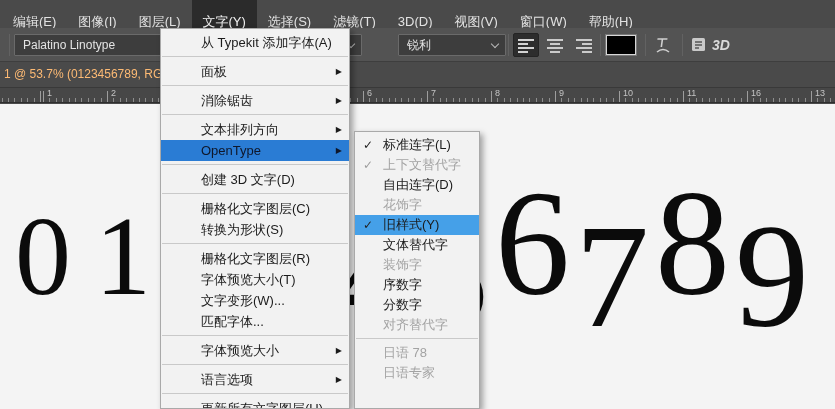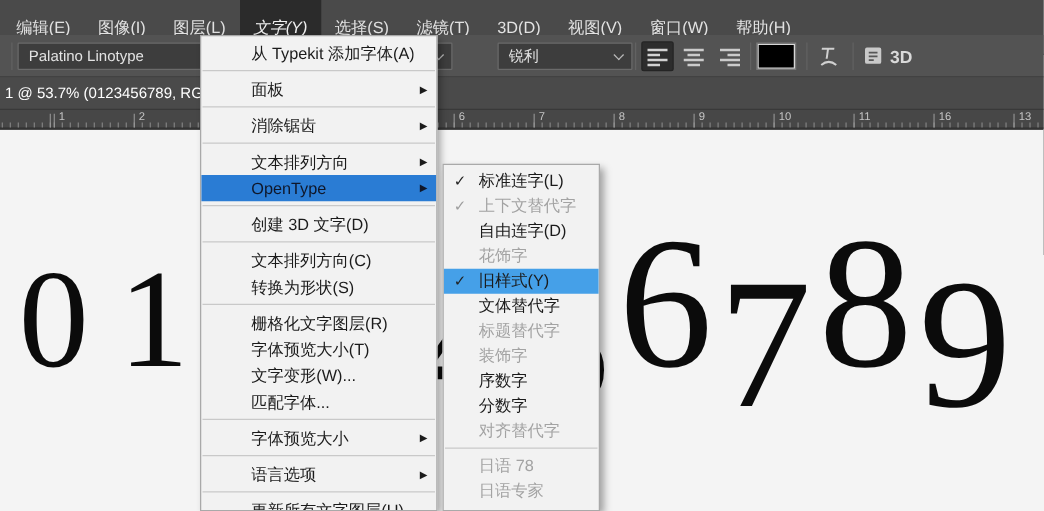--- a/index.html
+++ b/index.html
@@ -4,45 +4,45 @@
 <style>
   * { margin:0; padding:0; box-sizing:border-box; }
   html,body { width:835px; height:409px; overflow:hidden; }
   body { font-family:"Liberation Sans","DejaVu Sans",sans-serif; }
   #app { position:relative; width:835px; height:409px; background:#4a4a4a; overflow:hidden; }
 
   
   .menubar { position:absolute; top:0; left:0; right:0; height:44px; background:#4a4a4a;
              border-bottom:1px solid #3d3d3d; display:flex; align-items:stretch; padding-left:2px; }
   .mb-item { display:flex; align-items:center; padding:0 11px; font-size:13px; color:#e2e2e2; cursor:default; }
-  .mb-item.active { background:#2b2b2b; color:#f0f0f0;font-style:italic; }
+  .mb-item.active { background:#2b2b2b; color:#f0f0f0; }
 
   
   .optionsbar { position:absolute; top:28px; left:0; right:0; height:34px; background:#535353;
                 border-bottom:1px solid #3e3e3e; }
   .dropdown { position:absolute; top:6px; height:22px; background:#3d3d3d; border:1px solid #6a6a6a;
               border-radius:1px; color:#e3e3e3; font-size:12px; display:flex; align-items:center;
               padding:0 20px 0 8px; }
   .chev { position:absolute; right:7px; top:6px; width:6px; height:6px;
           border-right:1.5px solid #b9b9b9; border-bottom:1.5px solid #b9b9b9; transform:rotate(45deg); }
   .vsep { position:absolute; top:6px; width:1px; height:22px; background:#626262; }
   .aa { position:absolute; left:371px; top:11px; color:#c9c9c9; font-size:14px; line-height:12px;margin-left:41px; }
   .aa .a2 { font-size:10px; vertical-align:-2px; }
   .alignbtn { position:absolute; top:5px; width:26px; height:24px; display:flex; align-items:center;
               justify-content:center; border-radius:2px; }
   .alignbtn.sel { background:#2d2d2d; border:1px solid #242424; }
   .swatch { position:absolute; left:606px; top:7px; width:30px; height:20px; background:#000;
             border:1px solid #d6d6d6; box-shadow:0 0 0 1px #787878; }
   .iconbtn { position:absolute; top:5px; width:24px; height:24px; display:flex; align-items:center; justify-content:center; }
-  .threed { position:absolute; left:712px; top:9px; color:#d9d9d9; font-size:14px; font-weight:bold; }
+  .threed { position:absolute; left:712px; top:9px; color:#d9d9d9; font-size:14px; font-weight:bold; font-style:italic; }
 
   
   .tabbar { position:absolute; top:62px; left:0; right:0; height:26px; background:#4a4a4a;
             border-bottom:1px solid #393939; }
-  .tabbar .tab-title { position:absolute; left:4px; top:0; line-height:25px; font-size:12px; color:#ffffff; white-space:nowrap; }
+  .tabbar .tab-title { position:absolute; left:4px; top:0; line-height:25px; font-size:12px; color:#fdba74; white-space:nowrap; }
 
   
   .ruler { position:absolute; top:88px; left:0; right:0; height:15px; background:#474747; border-bottom:1px solid #2e2e2e; }
   .ruler .minor { position:absolute; bottom:0; left:0; right:0; height:4px;
     background:repeating-linear-gradient(90deg,#8d8d8d 0,#8d8d8d 1px,transparent 1px,transparent 6.4px);
     background-position:43px 0; }
   .ruler .major { position:absolute; bottom:0; left:0; right:0; height:11px;
     background:repeating-linear-gradient(90deg,#9d9d9d 0,#9d9d9d 1px,transparent 1px,transparent 64px);
     background-position:43px 0; }
   .rnum { position:absolute; top:0; font-size:9px; color:#c4c4c4; }
@@ -219,21 +219,21 @@
     <div class="mi hl">
       <span class="lbl">OpenType</span>
       <span class="arrow">▶</span>
       </div>
     <div class="msep"></div>
     <div class="mi">
       <span class="lbl">创建 3D 文字(D)</span>
       </div>
     <div class="msep"></div>
     <div class="mi">
-      <span class="lbl">文本排列方向(C)</span>
+      <span class="lbl">栅格化文字图层(C)</span>
       </div>
     <div class="mi">
       <span class="lbl">转换为形状(S)</span>
       </div>
     <div class="msep"></div>
     <div class="mi">
       <span class="lbl">栅格化文字图层(R)</span>
       </div>
     <div class="mi">
       <span class="lbl">字体预览大小(T)</span>
@@ -276,23 +276,20 @@
       <span class="lbl">花饰字</span>
       </div>
     <div class="si sel">
       <span class="check">✓</span>
       <span class="lbl">旧样式(Y)</span>
       </div>
     <div class="si">
       <span class="lbl">文体替代字</span>
       </div>
     <div class="si dis">
-      <span class="lbl">标题替代字</span>
-      </div>
-    <div class="si dis">
       <span class="lbl">装饰字</span>
       </div>
     <div class="si">
       <span class="lbl">序数字</span>
       </div>
     <div class="si">
       <span class="lbl">分数字</span>
       </div>
     <div class="si dis">
       <span class="lbl">对齐替代字</span>

